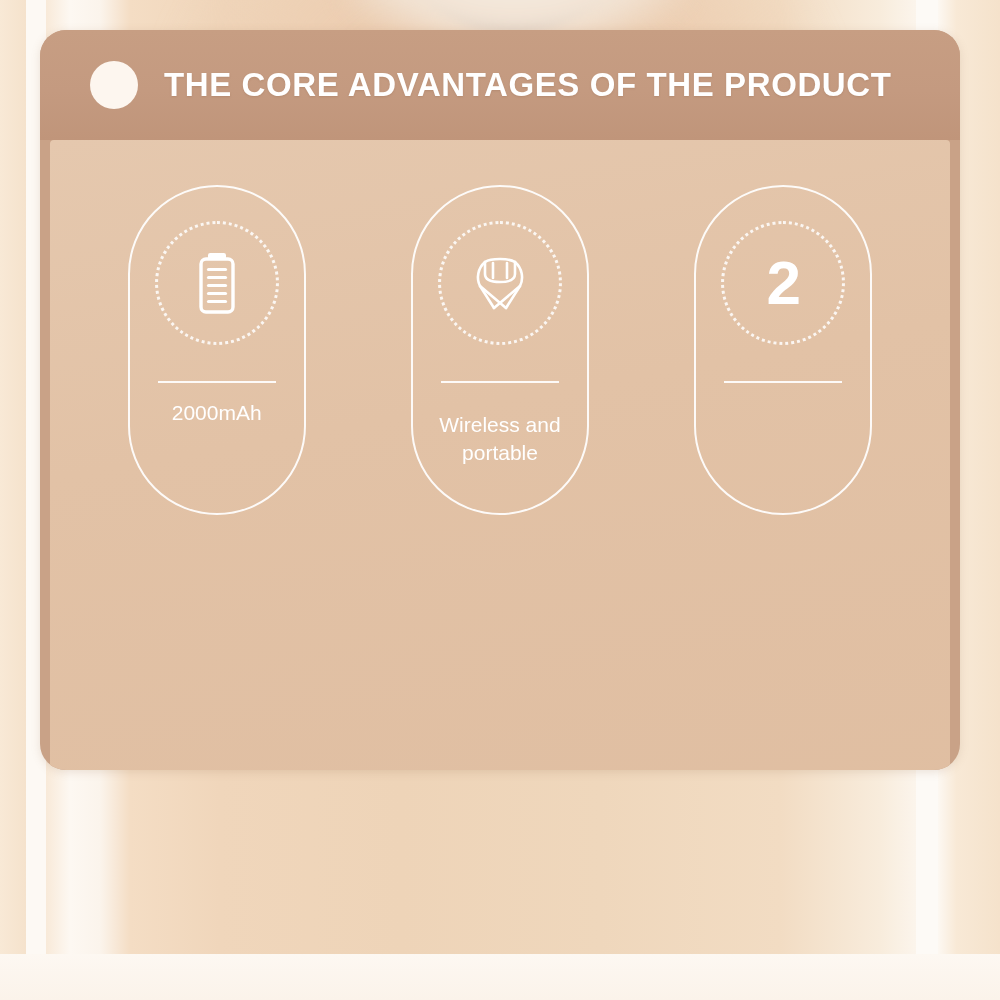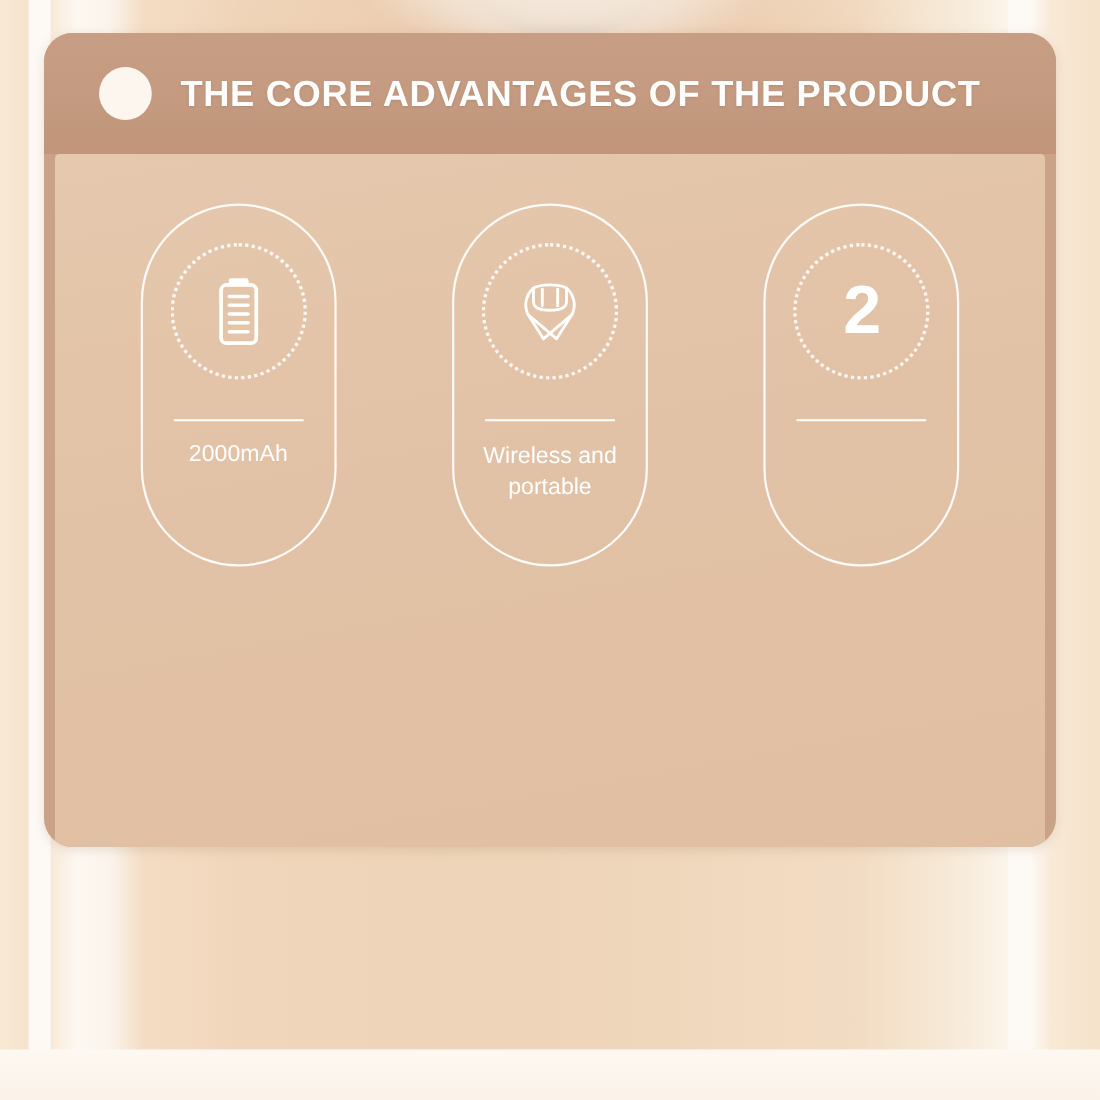--- a/index.html
+++ b/index.html
@@ -119,21 +119,21 @@
   .icon-num {
     color:#ffffff; font-size:62px; font-weight:bold;
     line-height:1; letter-spacing:-1px;
   }
   .divider {
     margin-top:36px;
     width:118px; height:2px;
     background:rgba(255,255,255,.92);
   }
   .card-label {
-    margin-top:18px;
+    margin-top:28px;
     width:150px;
     text-align:center;
     color:#ffffff;
     font-size:21px;
     line-height:1.35;
   }
   .card-label.one-line { margin-top:16px; }
 </style>
 </head>
 <body>

